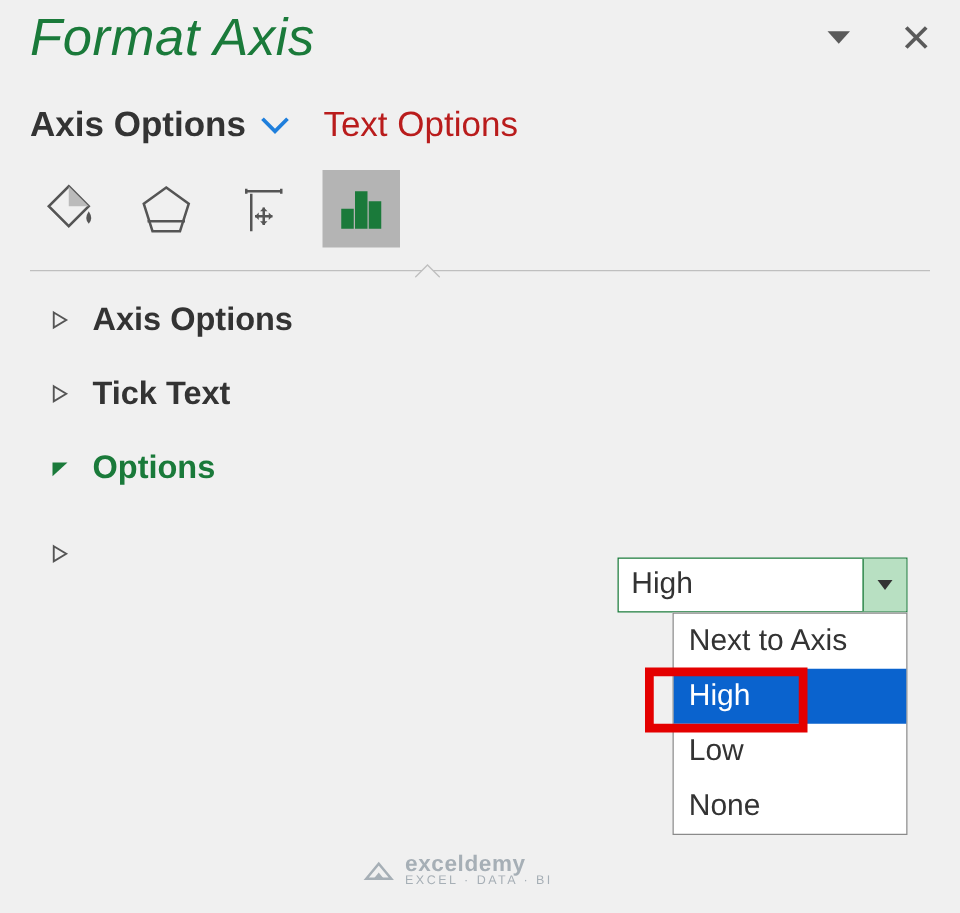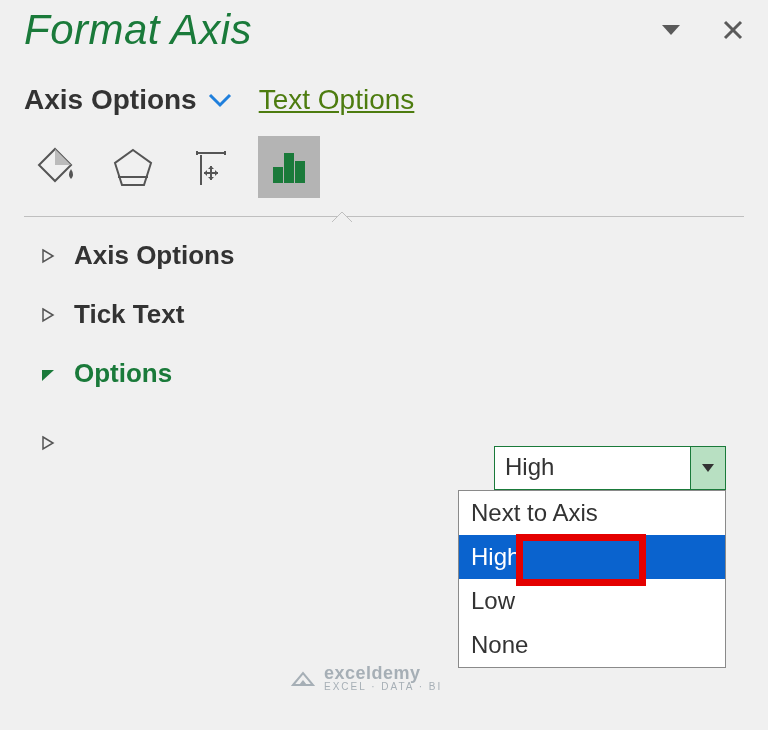--- a/index.html
+++ b/index.html
@@ -51,23 +51,22 @@
     align-items: center;
     gap: 10px;
     font-weight: 600;
     color: #333;
     cursor: pointer;
   }
   .link-chevron {
     color: #1f7fdc;
   }
   .text-options {
-    color: #4d7c0f;
-    cursor: pointer;
-    text-decoration: underline;
+    color: #b91c1c;
+    cursor: pointer;
   }
   .icon-row {
     margin-top: 20px;
     display: flex;
     align-items: center;
     gap: 16px;
   }
   .tool-btn {
     width: 62px;
     height: 62px;
@@ -144,21 +143,21 @@
     background: #b8e0c2;
     display: flex;
     align-items: center;
     justify-content: center;
     border-left: 1px solid #1a7a3a;
   }
   .dropdown {
     position: absolute;
     right: 42px;
     top: 490px;
-    width: 268px;
+    width: 188px;
     background: #ffffff;
     border: 1px solid #8a8a8a;
     box-sizing: border-box;
     z-index: 5;
   }
   .dropdown-item {
     padding: 8px 12px;
     font-size: 24px;
     color: #333;
     cursor: pointer;
@@ -175,21 +174,21 @@
     width: 130px;
     height: 52px;
     border: 7px solid #e40000;
     box-sizing: border-box;
     pointer-events: none;
     z-index: 6;
   }
   .watermark {
     position: absolute;
     left: 290px;
-    bottom: 38px;
+    bottom: 20px;
     color: #9aa4ac;
     font-size: 18px;
     display: flex;
     align-items: center;
     gap: 8px;
     opacity: 0.85;
     z-index: 1;
   }
   .watermark .wm-main { font-weight:600; letter-spacing:0.5px;}
   .watermark .wm-sub { font-size:10px; letter-spacing:2px; display:block; margin-top:-3px;}

